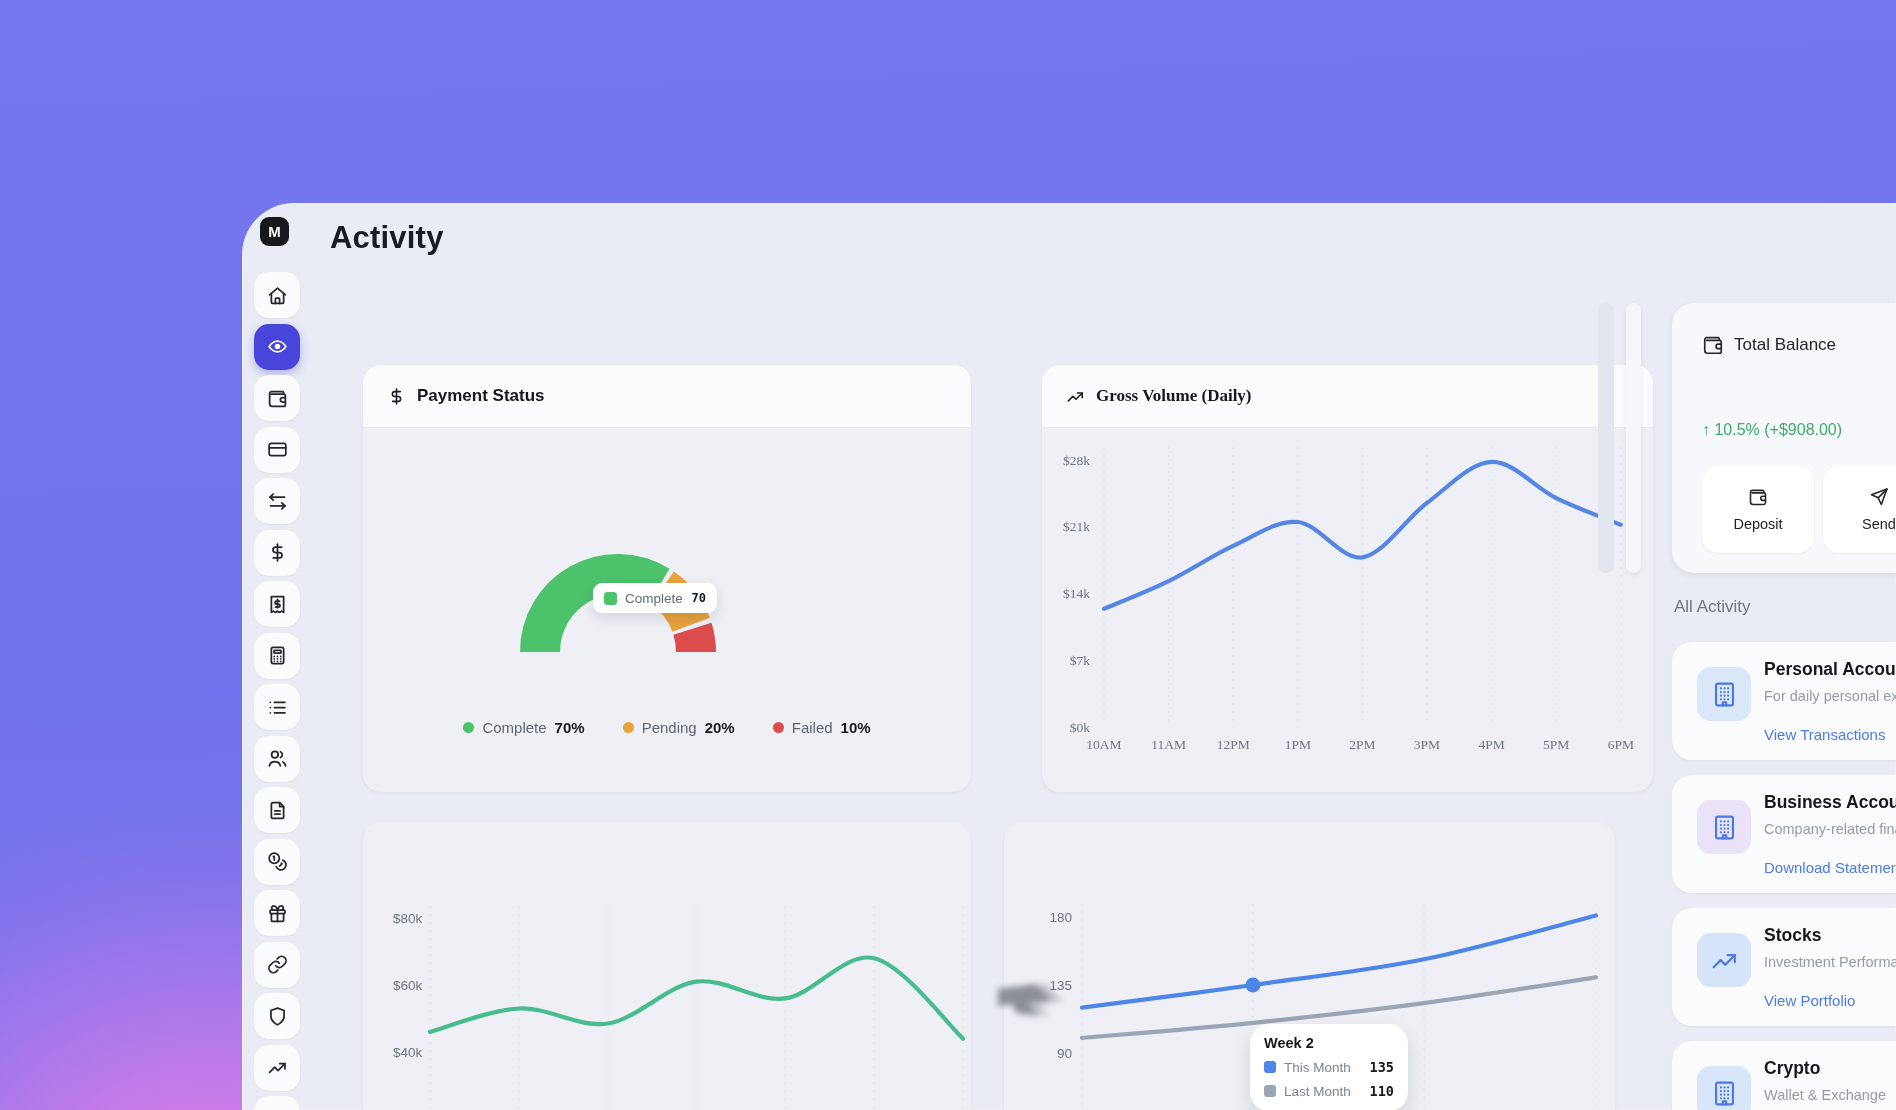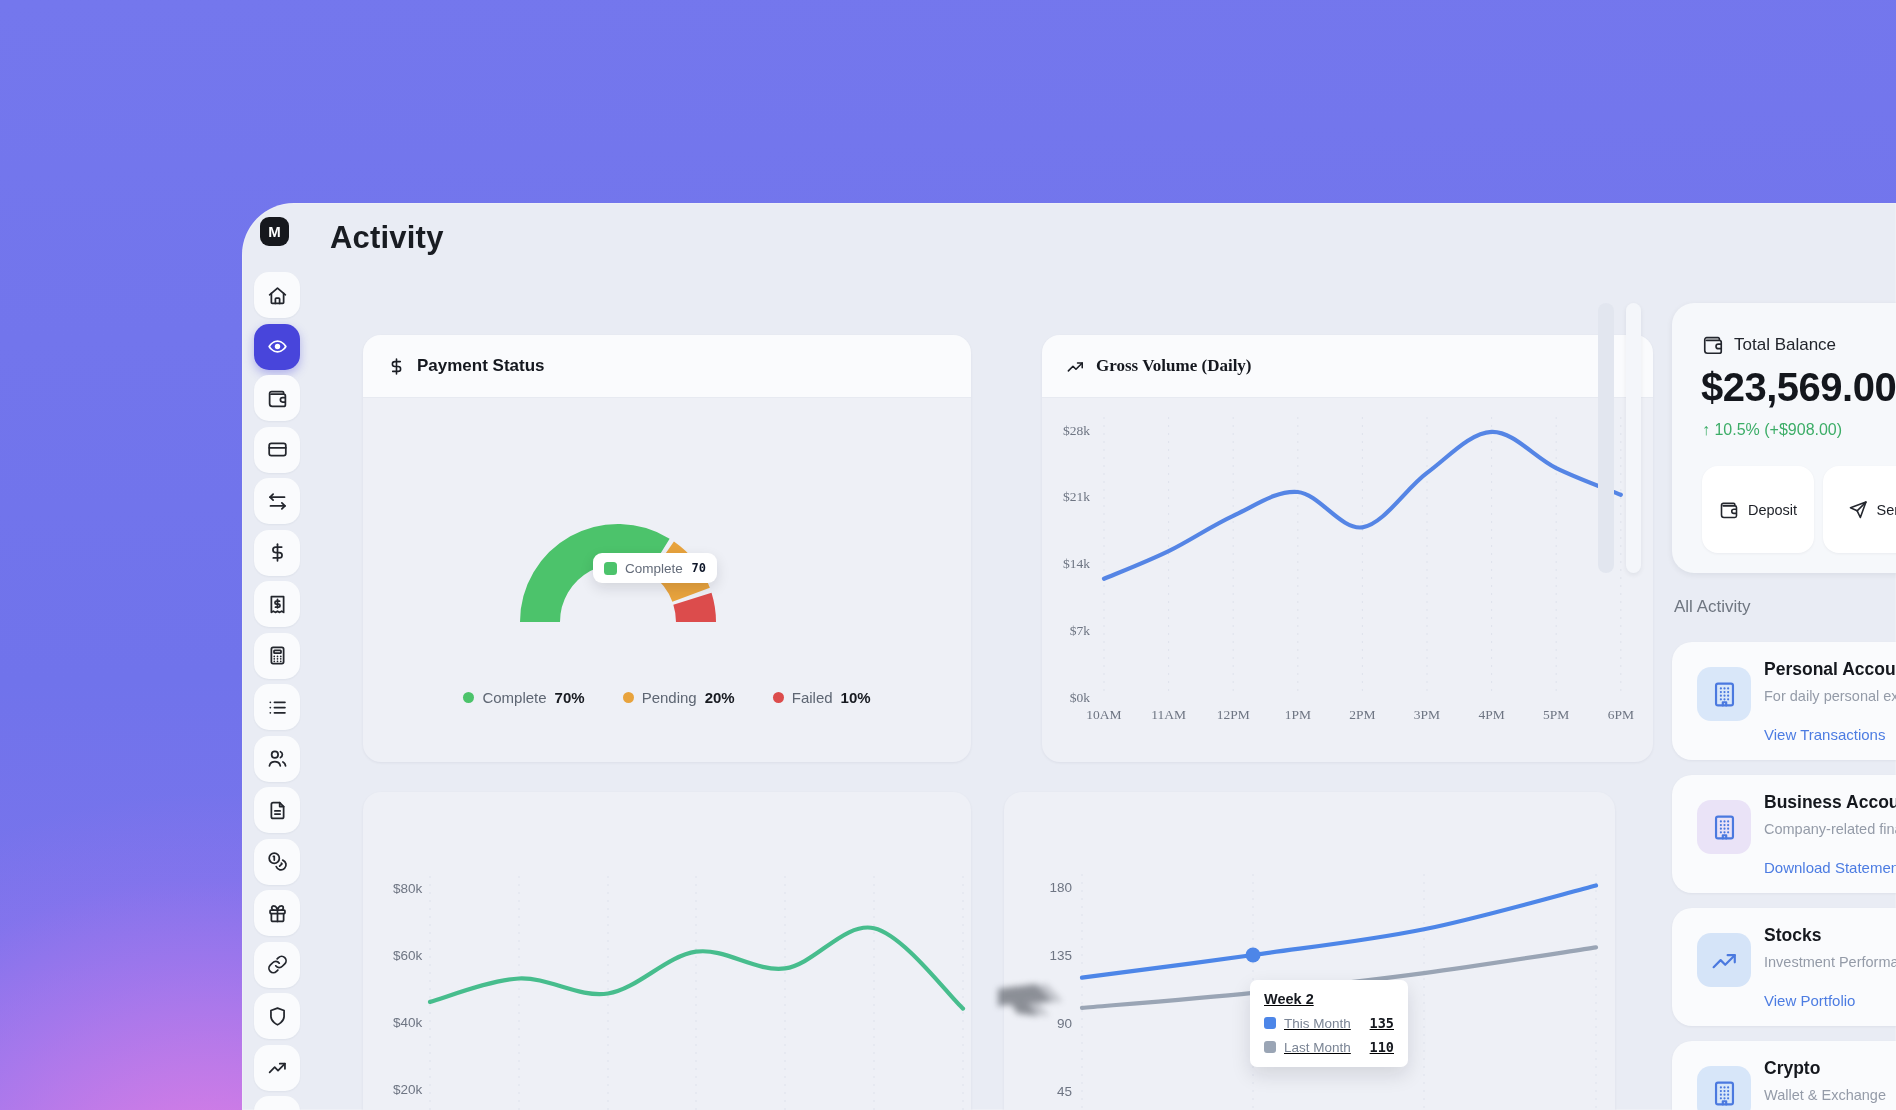--- a/index.html
+++ b/index.html
@@ -12,61 +12,61 @@
     border-top-left-radius:52px;box-shadow:0 0 0 1px rgba(255,255,255,.22) inset;}
   .logo{position:absolute;left:18px;top:14px;width:29px;height:29px;border-radius:9px;background:#16181D;
     color:#fff;font-weight:700;font-size:15px;display:flex;align-items:center;justify-content:center;}
   .page-title{position:absolute;left:88px;top:17px;margin:0;font-size:31px;font-weight:700;color:#191C22;letter-spacing:.2px;}
   
   .side-btn{position:absolute;left:12px;width:46px;height:46px;border-radius:15px;background:#FAFBFD;
     display:flex;align-items:center;justify-content:center;color:#23262D;box-shadow:0 1px 2px rgba(25,30,50,.05);cursor:pointer;}
   .side-btn.active{background:#4845DB;color:#fff;box-shadow:0 4px 10px rgba(72,69,219,.35);}
   .ic{width:21px;height:21px;fill:none;stroke:currentColor;stroke-width:2;stroke-linecap:round;stroke-linejoin:round;display:block;}
   
-  .card{position:absolute;background:#EEF0F6;border-radius:18px;box-shadow:0 1px 3px rgba(20,25,45,.06);overflow:hidden;}
+  .card{position:absolute;background:#EEF0F6;border-radius:18px;box-shadow:0 1px 3px rgba(20,25,45,.06);overflow:hidden;margin-top:30px;}
   .card-hd{display:flex;align-items:center;gap:11px;height:62px;padding:0 24px;background:#FAFBFD;border-bottom:1px solid #E7EAF1;}
   .card-hd .ic{width:19px;height:19px;color:#1B1E25;}
   .card-hd .t{font-size:17px;font-weight:700;color:#15181F;}
   .card-bd{position:absolute;left:0;right:0;top:62px;bottom:0;}
   svg.chart{position:absolute;left:0;top:0;}
   .vgrid{stroke:#DEE2EC;stroke-width:1;stroke-dasharray:2 6;}
   .ytick{font-size:13.5px;fill:#6E7583;}
   .xtick{font-size:13.5px;fill:#6E7583;}
   
   .legend{position:absolute;left:0;right:0;top:292px;display:flex;justify-content:center;gap:38px;}
   .lg-item{display:flex;align-items:center;gap:8px;font-size:15px;color:#5E6673;}
   .lg-item b{color:#171A20;font-size:15px;}
   .dot{width:11px;height:11px;border-radius:50%;}
   .pill{position:absolute;left:230px;top:156px;width:124px;height:30px;background:#fff;border-radius:9px;
     box-shadow:0 5px 14px rgba(15,20,35,.12);display:flex;align-items:center;gap:8px;padding:0 11px;box-sizing:border-box;}
   .sw{width:13px;height:13px;border-radius:3.5px;flex:none;}
   .pill .lbl{font-size:13.5px;color:#636B79;}
   .pill .val{margin-left:auto;font-size:12px;font-weight:700;color:#0f172a;font-family:"DejaVu Sans Mono",monospace;}
   
-  .tip{position:absolute;left:246px;top:126px;width:158px;background:#fff;border-radius:7px;
-    box-shadow:0 8px 20px rgba(15,20,35,.12);padding:11px 14px 12px;box-sizing:border-box;z-index:4;text-decoration:underline;}
+  .tip{position:absolute;left:246px;top:140px;width:158px;background:#fff;border-radius:19px;
+    box-shadow:0 8px 20px rgba(15,20,35,.12);padding:11px 14px 12px;box-sizing:border-box;z-index:4;}
   .tip .tt{font-size:14.5px;font-weight:700;color:#16191F;}
   .tip-row{display:flex;align-items:center;gap:8px;margin-top:8px;font-size:13.5px;color:#7A8494;}
   .tip-row .sw{width:12px;height:12px;border-radius:3px;}
   .tip-row b{margin-left:auto;color:#16191F;font-family:"DejaVu Sans Mono",monospace;font-size:13.5px;}
   .smudge{position:absolute;left:998px;top:984px;width:54px;height:32px;filter:blur(3px);opacity:.55;z-index:5;}
   .smudge:before,.smudge:after{content:"";position:absolute;inset:0;background:#3C4149;
     clip-path:polygon(0 15%,70% 0,100% 55%,55% 60%,75% 100%,35% 92%,25% 62%,0 70%);}
   .smudge:after{transform:translateX(11px);opacity:.45;}
   
   .peek{position:absolute;top:303px;height:270px;border-radius:14px;}
   .balance-card{position:absolute;left:1672px;top:303px;width:410px;height:270px;border-radius:22px;
     background:#F6F8FB;box-shadow:0 2px 6px rgba(20,25,45,.07);}
   .bal-hd{position:absolute;left:30px;top:31px;display:flex;align-items:center;gap:10px;color:#23262D;}
   .bal-hd .ic{width:22px;height:22px;stroke-width:1.8;}
   .bal-hd .t{font-size:17px;font-weight:500;color:#22252C;}
   .bal-amount{position:absolute;left:29px;top:62px;font-size:40px;font-weight:700;color:#14171D;letter-spacing:-.5px;white-space:nowrap;}
   .bal-change{position:absolute;left:30px;top:118px;font-size:16px;color:#3CAD67;white-space:nowrap;}
   .bal-btn{position:absolute;top:163px;width:112px;height:87px;background:#FFFFFF;border-radius:16px;
-    box-shadow:0 1px 3px rgba(20,25,45,.05);display:flex;align-items:center;justify-content:center;gap:9px;cursor:pointer;}
+    box-shadow:0 1px 3px rgba(20,25,45,.05);display:flex;flex-direction:column;align-items:center;justify-content:center;gap:9px;cursor:pointer;}
   .bal-btn .ic{width:20px;height:20px;stroke-width:1.9;color:#23262D;}
   .bal-btn .t{font-size:14.5px;font-weight:500;color:#1C1F26;}
   .activity-hd{position:absolute;left:1674px;top:597px;font-size:17px;font-weight:500;color:#6F7681;}
   .act-card{position:absolute;left:1672px;width:420px;height:118px;background:#FAFBFD;border-radius:20px;
     box-shadow:0 1px 3px rgba(20,25,45,.05);}
   .tile{position:absolute;left:25px;top:25px;width:54px;height:54px;border-radius:14px;
     display:flex;align-items:center;justify-content:center;color:#4B79DF;}
   .tile .ic{width:29px;height:29px;stroke-width:1.8;}
   .act-title{position:absolute;left:92px;top:17px;font-size:17.5px;font-weight:700;color:#15181E;white-space:nowrap;}
   .act-sub{position:absolute;left:92px;top:46px;font-size:14.5px;color:#949BA8;white-space:nowrap;}
@@ -337,21 +337,20 @@
   <section class="balance-card">
     <div class="bal-hd">
       <span>
           <svg class="ic" viewBox="0 0 24 24">
             <path d="M19 7V5.5A1.5 1.5 0 0 0 17.5 4H5.2A2.2 2.2 0 0 0 3 6.2V18a3 3 0 0 0 3 3h13a2 2 0 0 0 2-2V9a2 2 0 0 0-2-2H5"></path>
             <path d="M20.5 11h-2.7a2.5 2.5 0 0 0 0 5h2.7"></path>
           </svg>
         </span>
       <span class="t">Total Balance</span>
     </div>
-    <div class="bal-amount">$23,569.00</div>
     <div class="bal-change">↑ 10.5% (+$908.00)</div>
     <div class="bal-btn" style="left:30px;">
       <span>
           <svg class="ic" viewBox="0 0 24 24">
             <path d="M19 7V5.5A1.5 1.5 0 0 0 17.5 4H5.2A2.2 2.2 0 0 0 3 6.2V18a3 3 0 0 0 3 3h13a2 2 0 0 0 2-2V9a2 2 0 0 0-2-2H5"></path>
             <path d="M20.5 11h-2.7a2.5 2.5 0 0 0 0 5h2.7"></path>
           </svg>
         </span>
       <span class="t">Deposit</span>
     </div>

